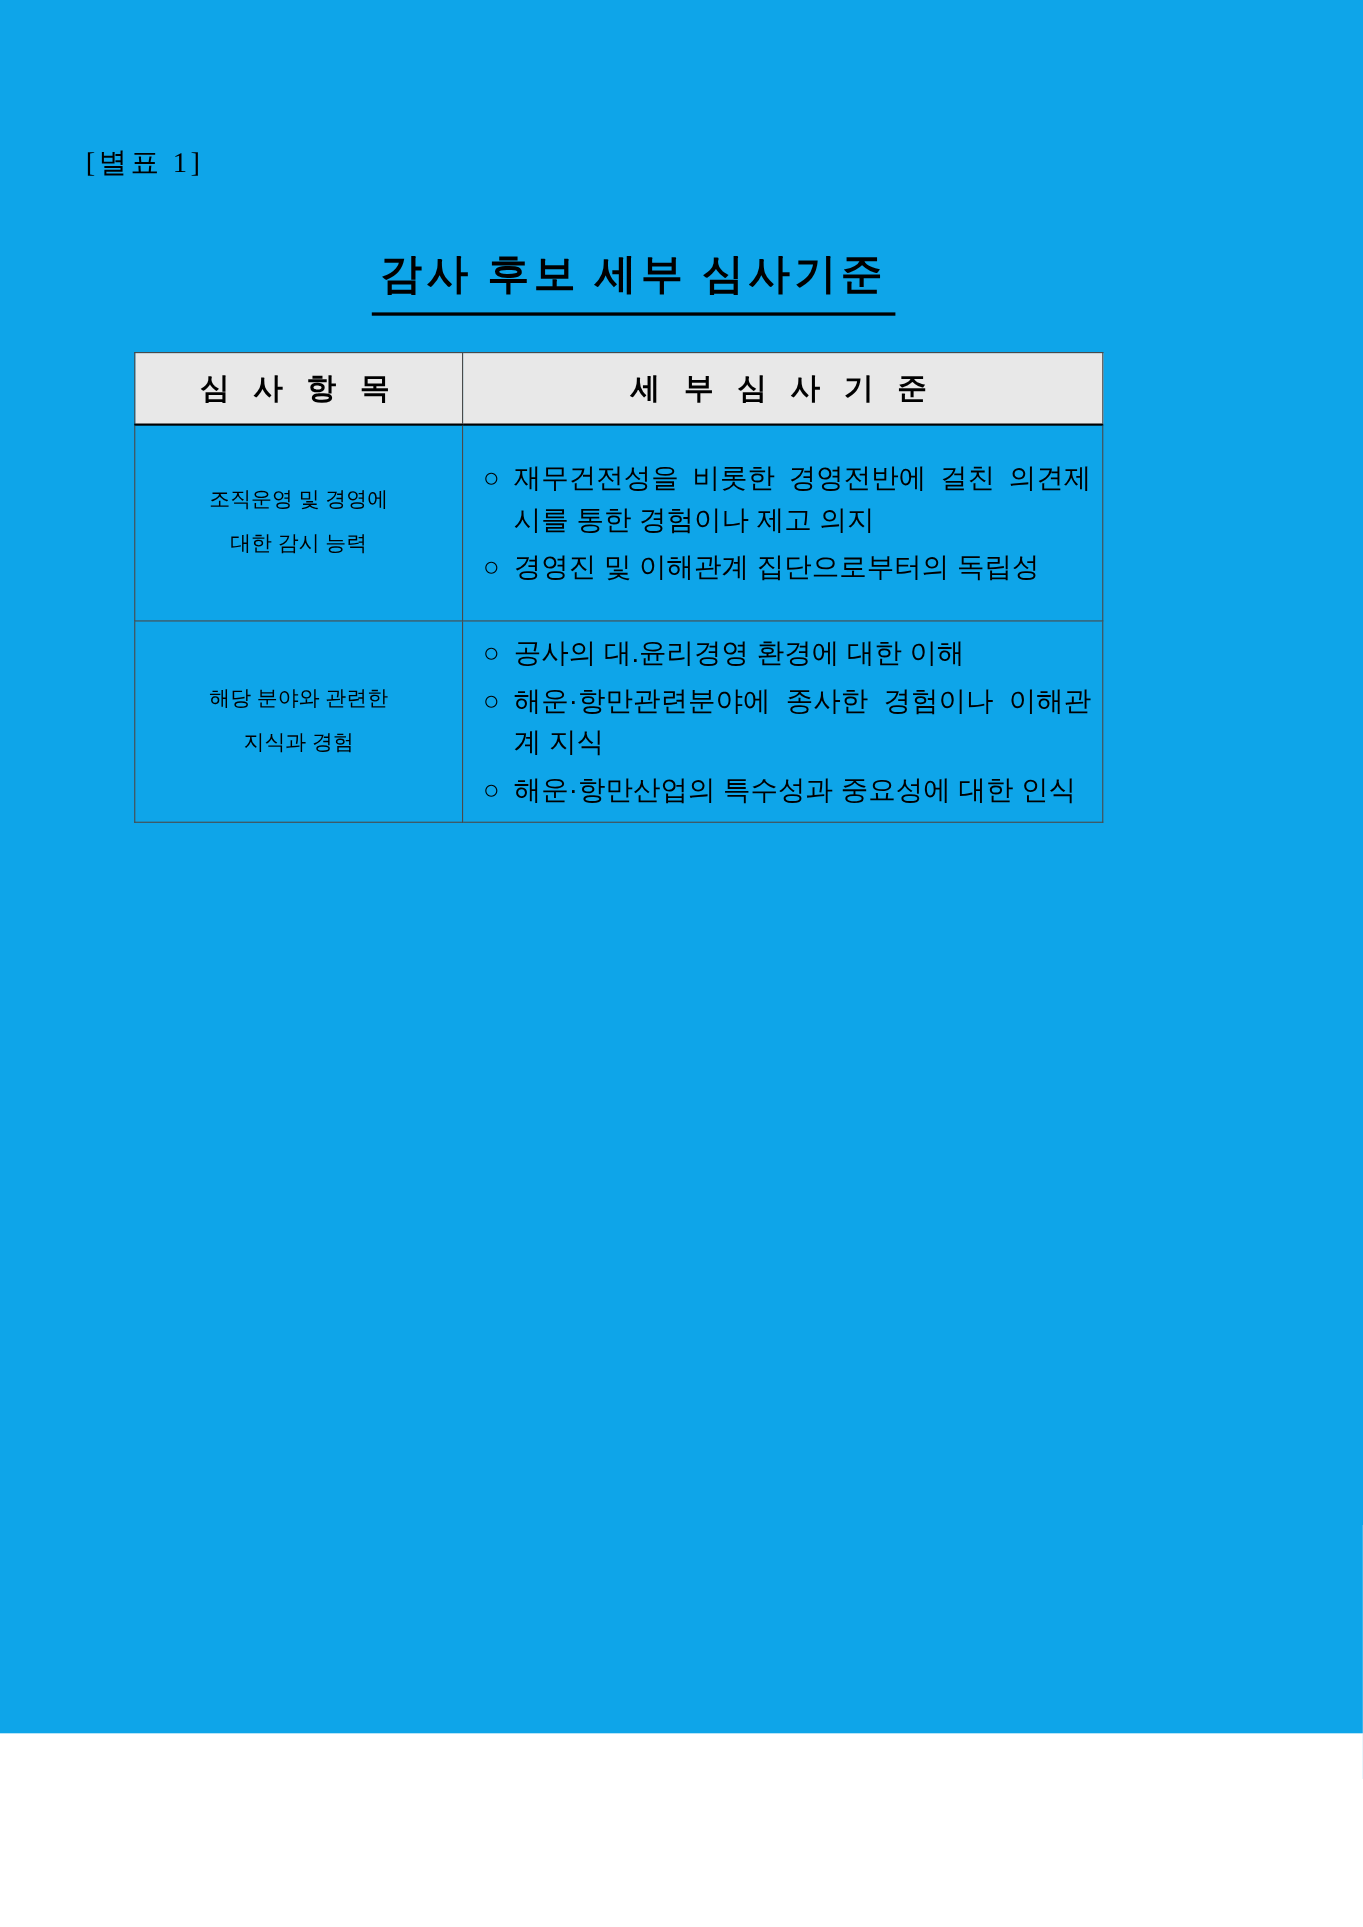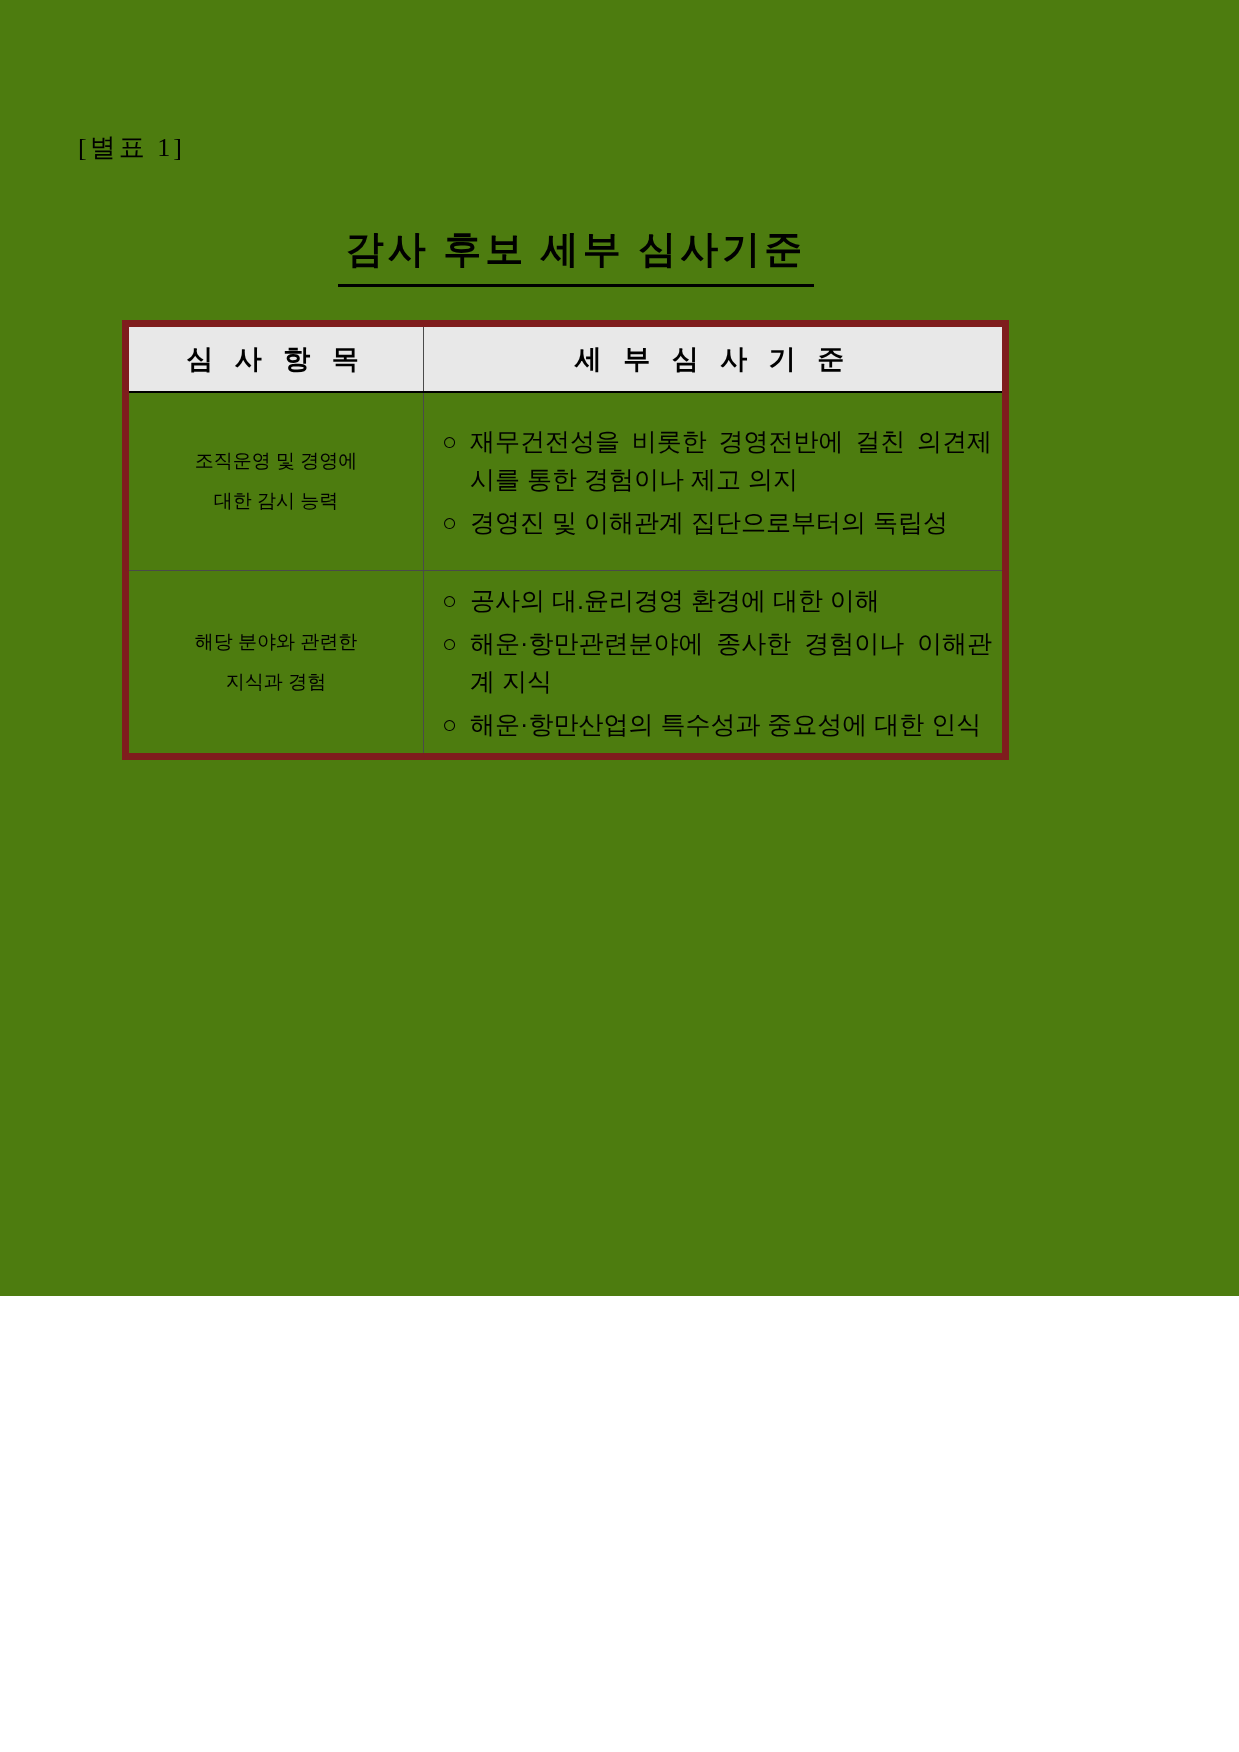--- a/index.html
+++ b/index.html
@@ -1,20 +1,20 @@
 <!DOCTYPE html>
 <html><head>
 <meta charset="utf-8">
 <style>
   html, body { margin:0; padding:0; background:#ffffff; }
   .page {
     position:relative;
     width:1239px;
-    height:1296px;
-    background:#4d7c0f;
+    height:1576px;
+    background:#0ea5e9;
     color:#000000;
     font-family:"Liberation Sans", sans-serif;
     overflow:hidden;
   }
   .annex {
     position:absolute;
     left:78px;
     top:130px;
     font-family:"Liberation Serif", serif;
     font-size:26px;
@@ -37,21 +37,21 @@
     padding:0 8px 9px 8px;
     margin-left:28px;
   }
   table.criteria {
     position:absolute;
     left:122px;
     top:320px;
     width:880px;
     border-collapse:collapse;
     table-layout:fixed;
-    border:7px solid #7f1d1d;
+    border:1px solid #7f1d1d;
   }
   table.criteria th,
   table.criteria td {
     border:1.6px solid #4a4a4a;
   }
   table.criteria thead th {
     background:#e8e8e8;
     height:62px;
     font-size:27px;
     font-weight:bold;

